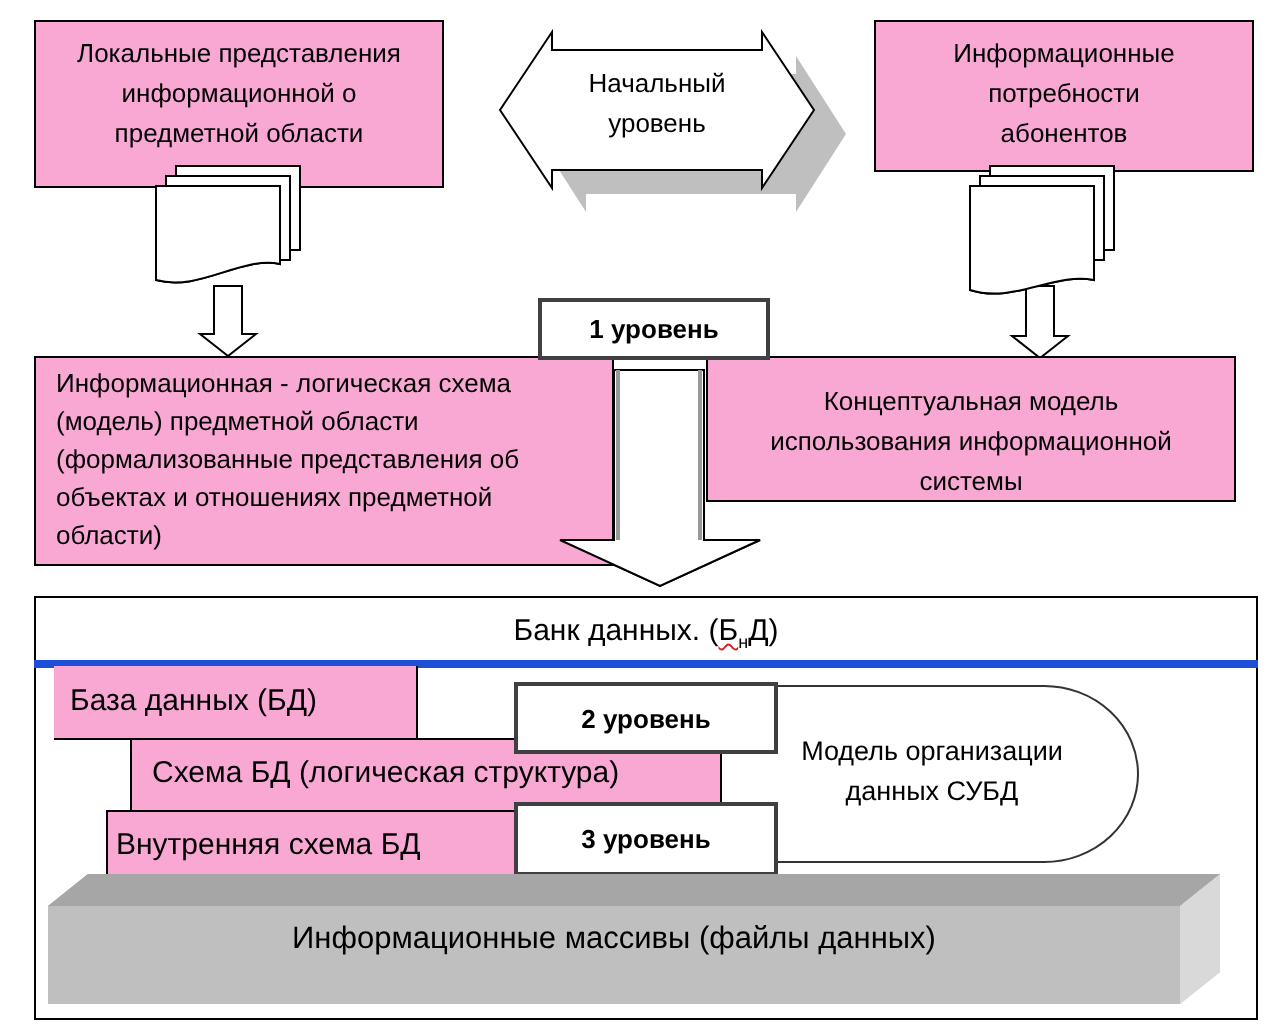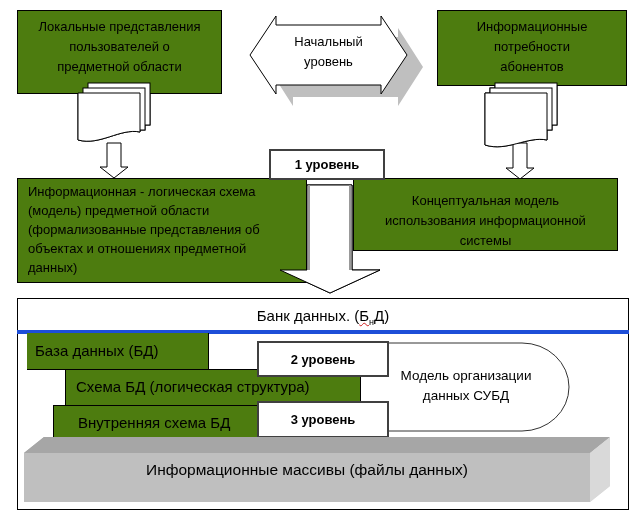--- a/index.html
+++ b/index.html
@@ -1,19 +1,19 @@
 <!DOCTYPE html>
 <html><head>
 <meta charset="utf-8">
 <style>
   html, body { margin:0; padding:0; background:#ffffff; }
   body { width:642px; height:514px; position:relative; overflow:hidden;
          font-family:"Liberation Sans", "DejaVu Sans", sans-serif; color:#000; }
   .abs { position:absolute; }
-  .box { position:absolute; background:#4d7c0f; border:1px solid #000; box-sizing:border-box; }
+  .box { position:absolute; background:#f9a8d4; border:1px solid #000; box-sizing:border-box; }
   .txt { font-size:13px; line-height:20px; }
   .center { text-align:center; }
   .bold { font-weight:normal; }
   svg.layer { position:absolute; left:0; top:0; }
   .lvl { position:absolute; background:#fff; border:2px solid #404040; box-sizing:border-box;
          font-weight:bold; font-size:13px; display:flex; align-items:center; justify-content:center; }
   .wavy { text-decoration: underline wavy #d02020; text-decoration-thickness:1px; }
 </style>
 </head>
 <body>
@@ -52,21 +52,21 @@
 
   <g>
     <polygon points="24,453 44,437 610,437 590,453" fill="#a6a6a6"></polygon>
     <polygon points="590,453 610,437 610,486 590,502" fill="#d9d9d9"></polygon>
     <rect x="24" y="453" width="566" height="49" fill="#bfbfbf"></rect>
   </g>
 </svg>
 
 <div class="box txt center" style="left:17px;top:10px;width:205px;height:84px;padding-top:6px;">
   <div>Локальные представления</div>
-  <div>пользователей о</div>
+  <div>информационной о</div>
   <div>предметной области</div>
 </div>
 
 <div class="box txt center" style="left:437px;top:10px;width:190px;height:76px;padding-top:6px;">
   <div>Информационные</div>
   <div>потребности</div>
   <div>абонентов</div>
 </div>
 
 <div class="abs txt center bold" style="left:276px;top:32px;width:105px;line-height:20px;">
@@ -83,21 +83,21 @@
     <rect x="490" y="88" width="62" height="42"></rect>
     <path d="M485,93 L547,93 L547,140 C527,136 507,152 485,145 Z"></path>
   </g>
 </svg>
 
 <div class="box txt" style="left:17px;top:178px;width:290px;height:105px;padding:3px 0 0 10px;line-height:19px;">
   <div><span class="bold">Информационная - логическая схема</span></div>
   <div><span class="bold">(модель)</span><span> предметной области</span></div>
   <div>(формализованные представления об</div>
   <div>объектах и отношениях предметной</div>
-  <div>данных)</div>
+  <div>области)</div>
 </div>
 
 <div class="box txt center" style="left:353px;top:178px;width:265px;height:73px;padding-top:12px;line-height:20px;">
   <div class="bold">Концептуальная модель</div>
   <div>использования информационной</div>
   <div>системы</div>
 </div>
 
 <svg class="layer" width="642" height="514" style="pointer-events:none;">
   <polygon points="307,185 352,185 352,270 380,270 330,293 280,270 307,270" fill="#fff" stroke="#000"></polygon>
@@ -114,21 +114,21 @@
 </div>
 
 <div class="box txt" style="left:27px;top:333px;width:182px;height:37px;line-height:36px;padding-left:8px;font-size:15px;border-left:none;border-top:none;">
   <span>База данных (БД)</span>
 </div>
 
 <div class="box txt" style="left:65px;top:369px;width:296px;height:37px;line-height:34px;padding-left:10px;font-size:15px;">
   <span>Схема БД (логическая структура)</span>
 </div>
 
-<div class="box txt" style="left:53px;top:405px;width:220px;height:36px;line-height:34px;padding-left:24px;font-size:15px;border-bottom:none;">
+<div class="box txt" style="left:53px;top:405px;width:220px;height:36px;line-height:34px;padding-left:4px;font-size:15px;border-bottom:none;">
   <span>Внутренняя схема БД</span>
 </div>
 
 <div class="abs txt center" style="left:386px;top:366px;width:160px;line-height:20px;font-size:13.5px;">
   <div>Модель организации</div>
   <div>данных СУБД</div>
 </div>
 
 <div class="lvl" style="left:257px;top:341px;width:132px;height:36px;">2 уровень</div>
 <div class="lvl" style="left:257px;top:401px;width:132px;height:37px;">3 уровень</div>

